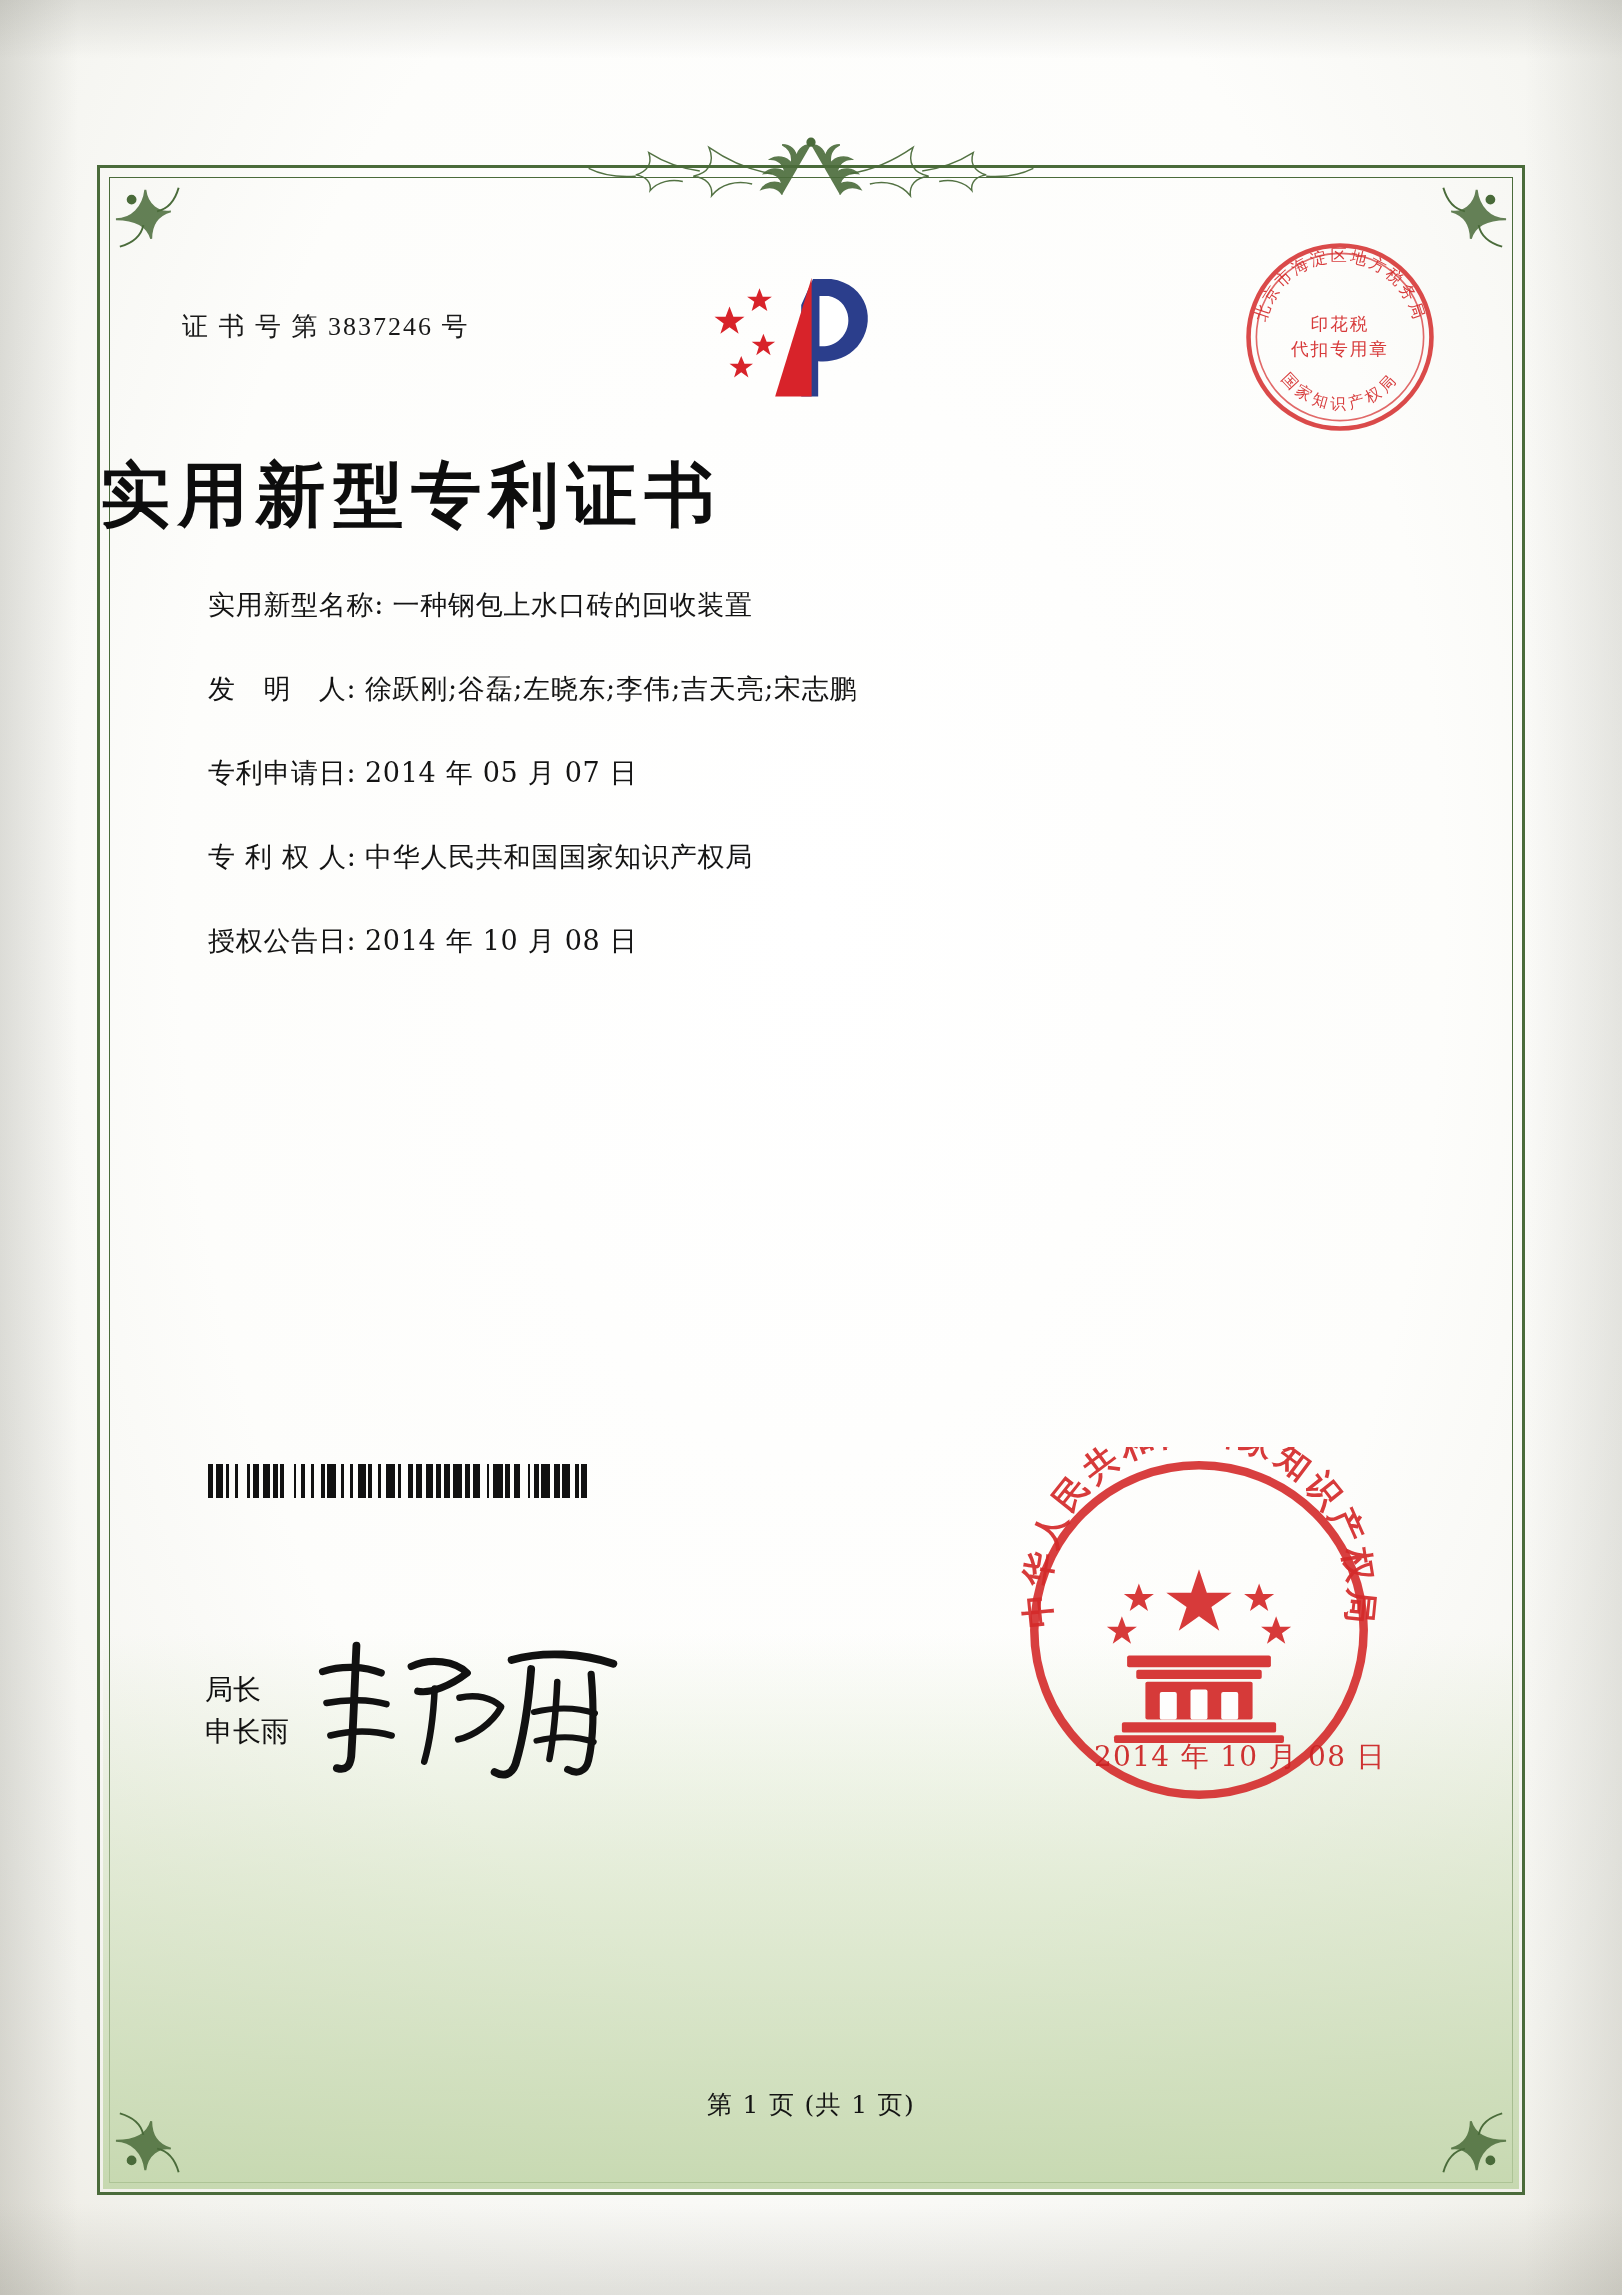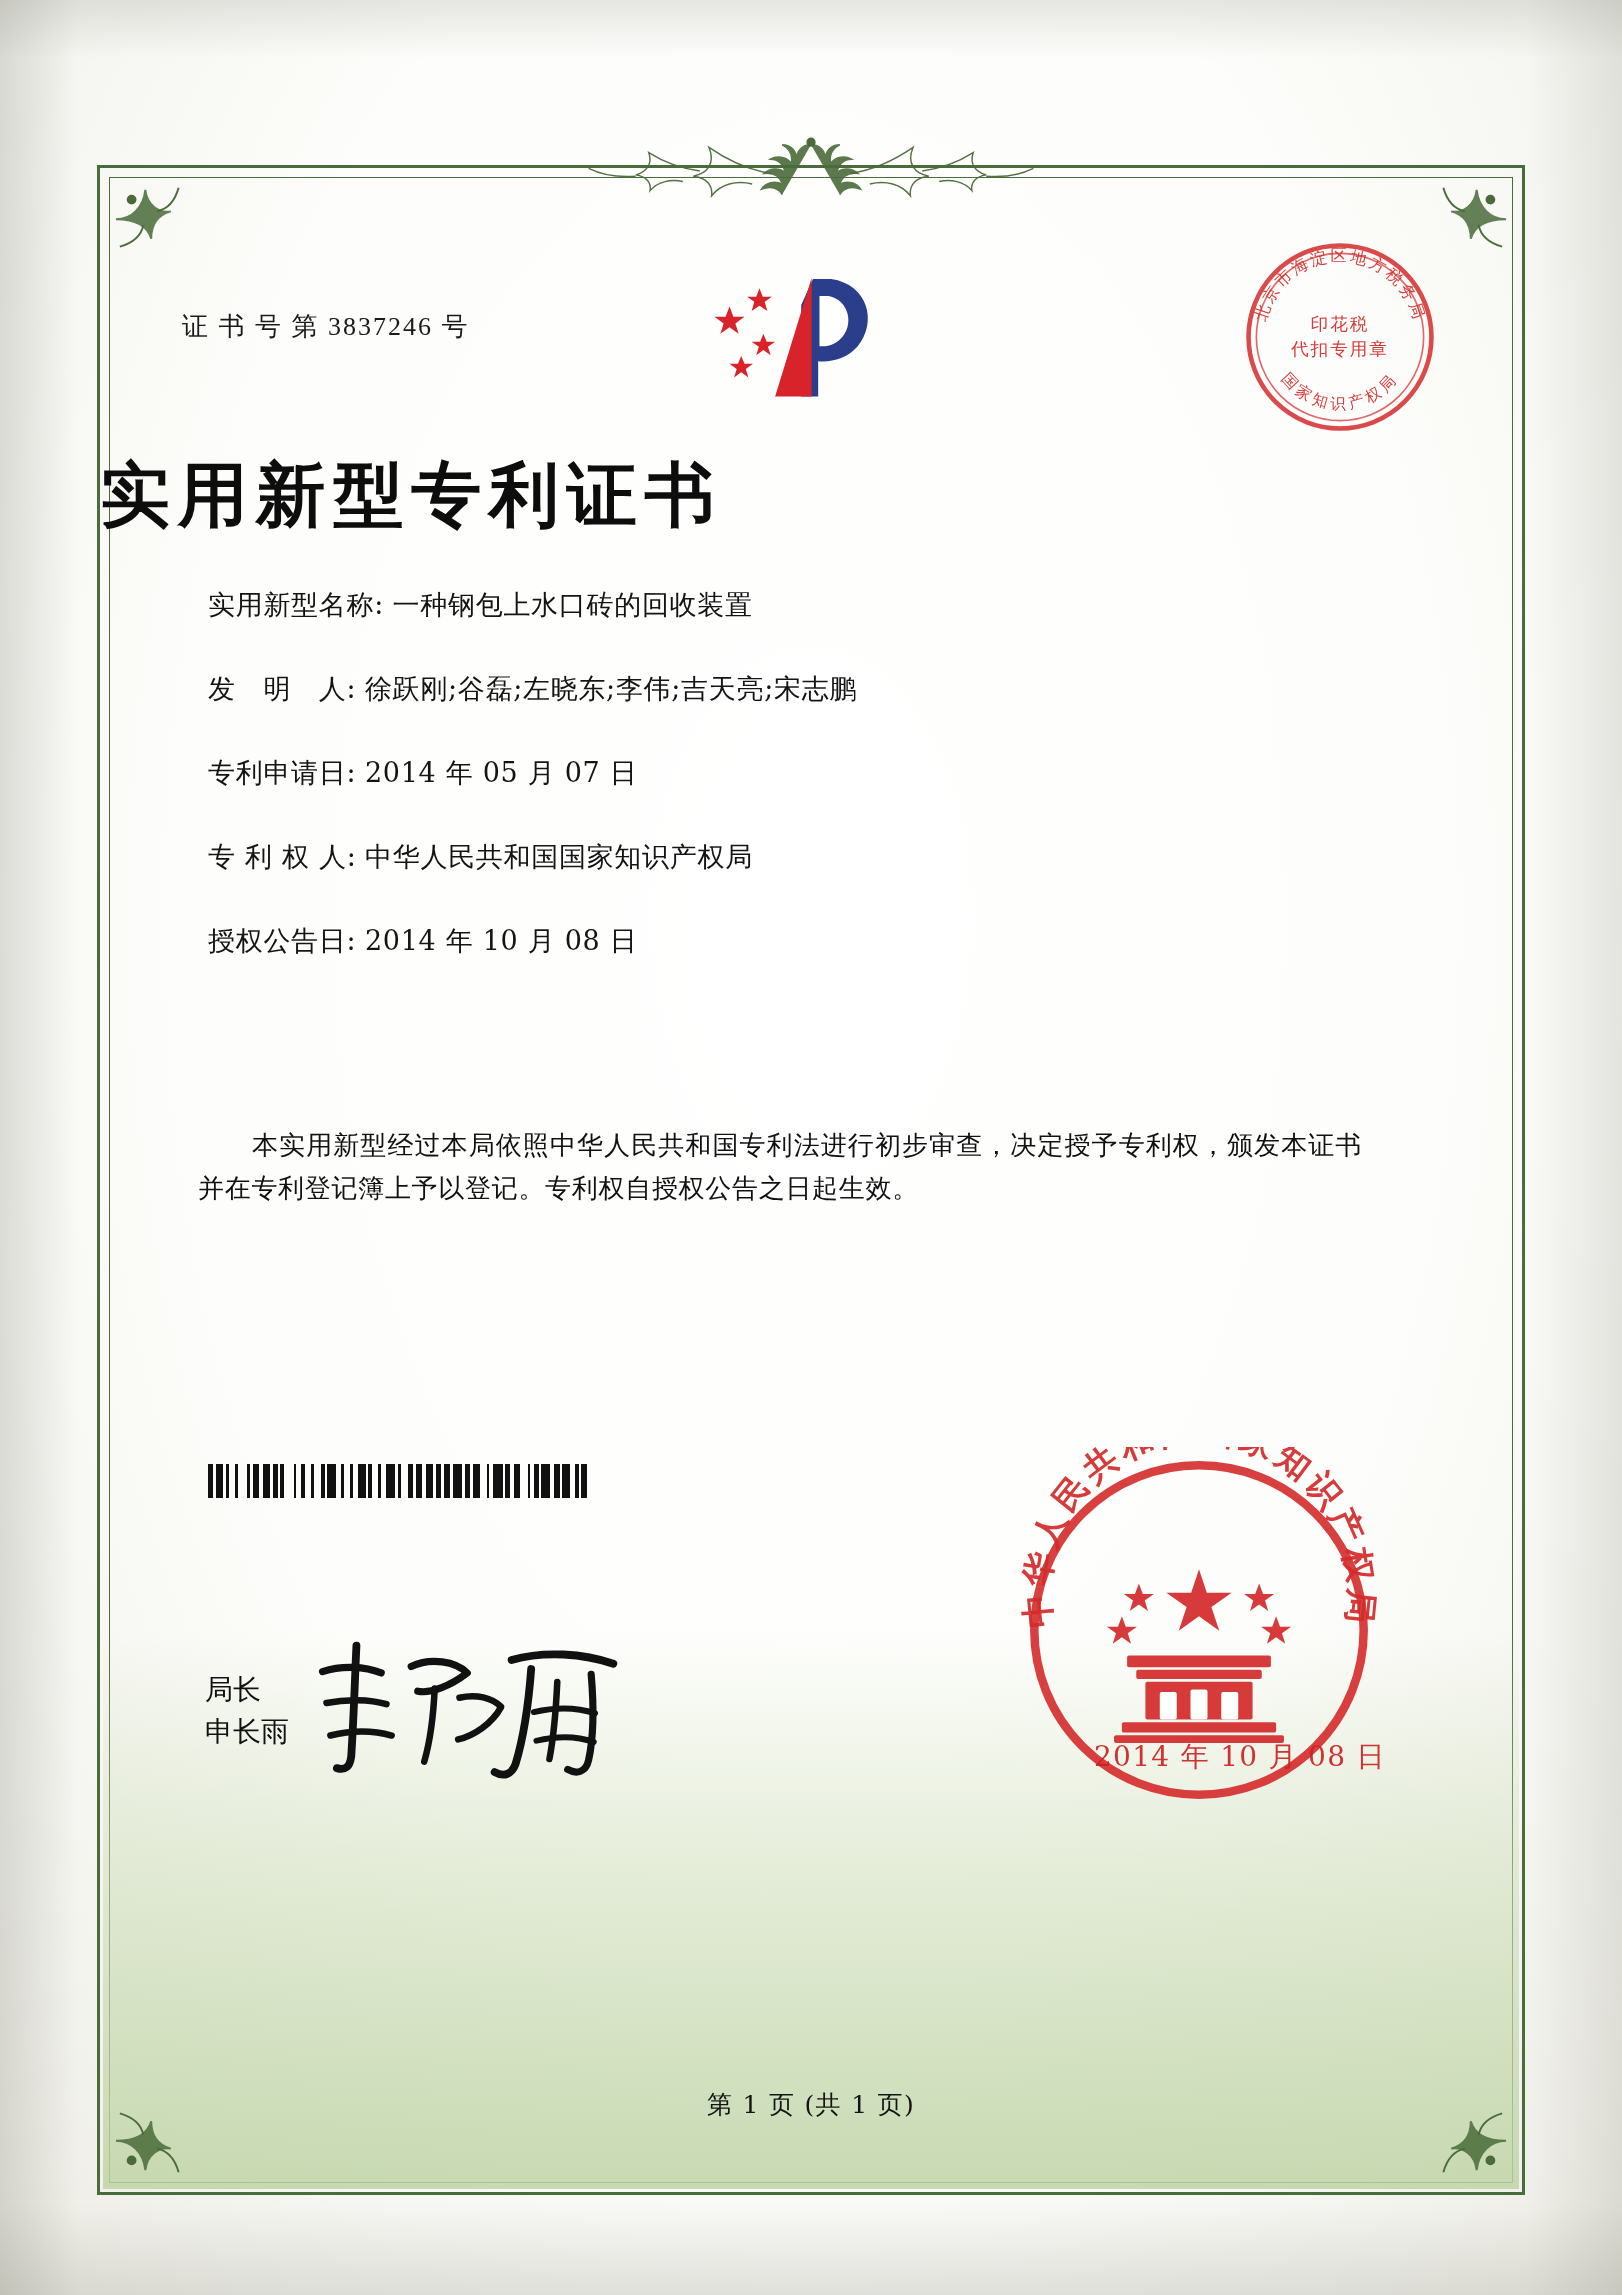--- a/index.html
+++ b/index.html
@@ -355,21 +355,20 @@
           <span class="field-label">专 利 权 人:</span>
           <span class="field-value">中华人民共和国国家知识产权局</span>
         </div>
         <div class="field-row">
           <span class="field-label">授权公告日:</span>
           <span class="field-value">2014 年 10 月 08 日</span>
         </div>
       </div>
 
       <div class="paragraphs">
-        <p>本实用新型经过本局依照中华人民共和国专利法进行初步审查，决定授予专利权，颁发本证书并在专利登记簿上予以登记。专利权自授权公告之日起生效。</p>
       </div>
 
       <div class="barcode">
           <span style="width:5px;background:#111"></span>
           <span style="width:2.5px;background:transparent"></span>
           <span style="width:7.5px;background:#111"></span>
           <span style="width:2.5px;background:transparent"></span>
           <span style="width:3.7px;background:#111"></span>
           <span style="width:6.2px;background:transparent"></span>
           <span style="width:2.5px;background:#111"></span>

